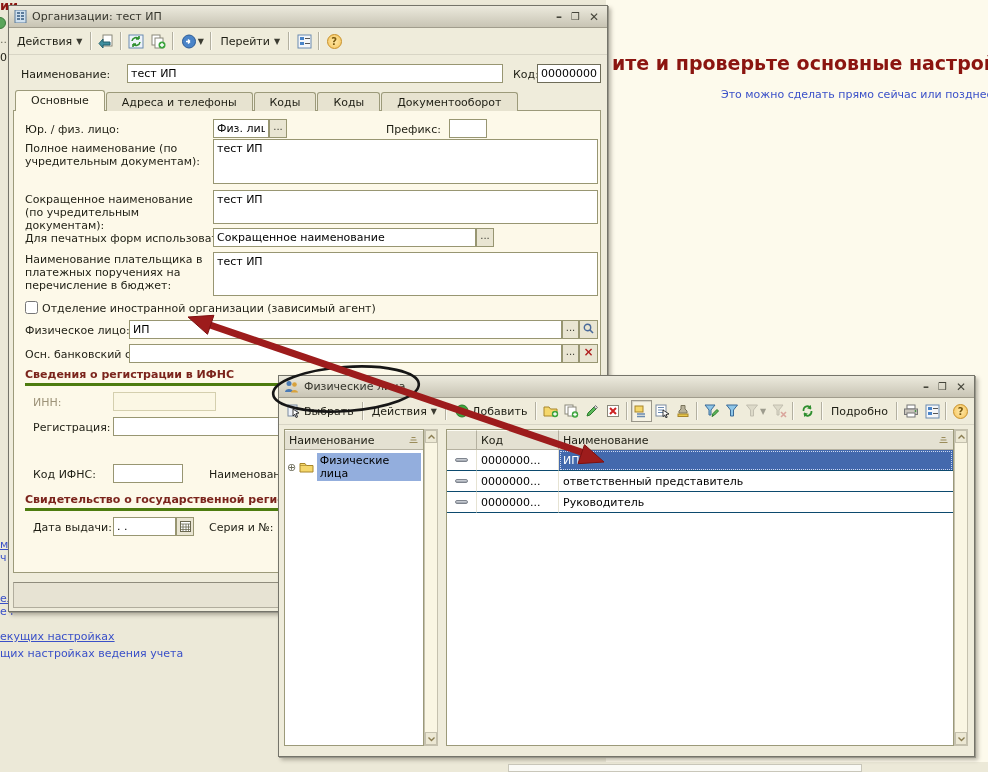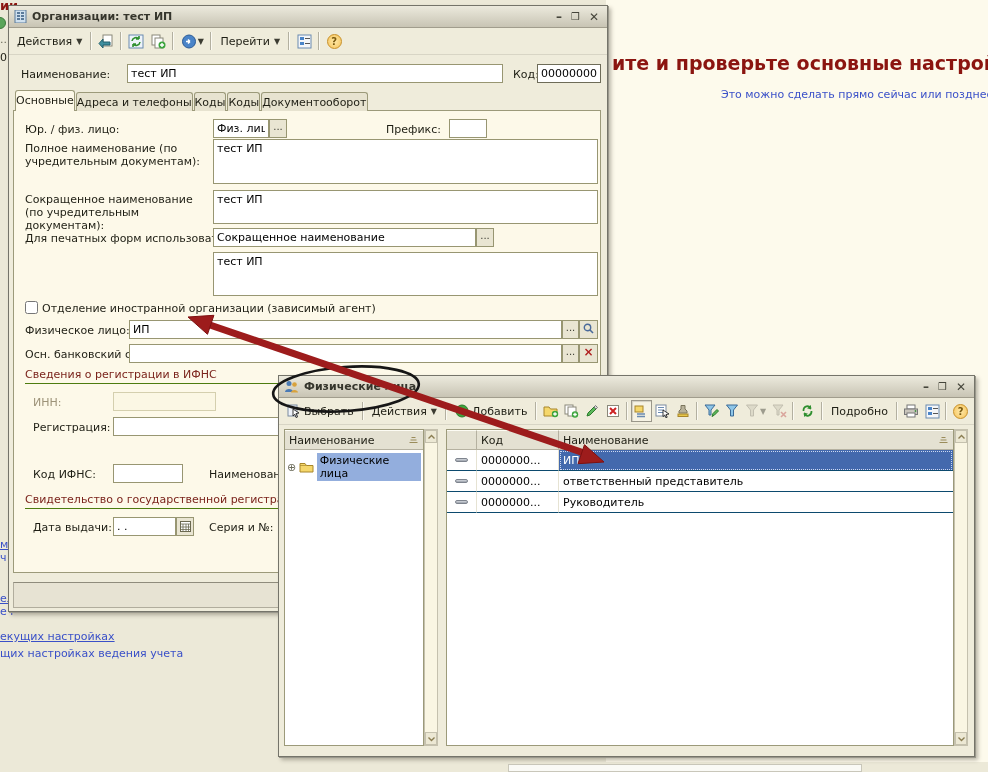--- a/index.html
+++ b/index.html
@@ -19,47 +19,47 @@
   .bg-link { color:#3a50c8; white-space:nowrap; }
   .frag { color:#8b1510; font-weight:bold; font-size:13px; }
   .frag-blue { color:#3a50c8; font-size:11px; }
   .white-strip { left:508px; top:764px; width:354px; height:8px; background:#fafaf6; border:1px solid #c9c7ba; }
   .green-dot { left:-6px; top:17px; width:12px; height:12px; border-radius:50%; background:#5aa55a; border:1px solid #3c7a3c; }
 
   
   .win { background:#efecdb; border:1px solid #75746a; box-shadow:1px 1px 0 #9a988c, 3px 3px 4px rgba(60,55,40,.35); }
   .titlebar { height:22px; background:linear-gradient(#eceadd,#c8c4b4); border-bottom:1px solid #a19d8d;
     display:flex; align-items:center; padding:0 5px; gap:5px; }
-  .title-text { font-weight:bold; color:#35352c; white-space:nowrap; }
+  .title-text { font-weight:normal; color:#35352c; white-space:nowrap; }
   .win-btns { margin-left:auto; display:flex; gap:9px; align-items:center; padding-right:3px; }
   .win-btn { color:#45453b; font-weight:bold; font-size:12px; line-height:12px; cursor:default; }
   .toolbar { display:flex; align-items:center; padding:2px 3px; height:27px; border-bottom:1px solid #d8d5c5; }
   .tbtn { display:flex; align-items:center; gap:3px; padding:2px 5px; color:#1e1e14; white-space:nowrap; }
   .ibtn { display:flex; align-items:center; justify-content:center; width:22px; height:22px; }
   .ibtn.pressed { border:1px solid #9a978a; background:#f6f3e4; box-shadow:inset 1px 1px 1px rgba(0,0,0,.15); }
   .ibtn.disabled { opacity:.45; }
   .sep { width:2px; height:18px; border-left:1px solid #b3b0a0; border-right:1px solid #fbfaf2; margin:0 3px; }
   .dd { font-size:8px; color:#3c3c32; margin-left:1px; }
 
   
   .lbl { position:absolute; line-height:13px; }
   .inp { position:absolute; background:#fff; border:1px solid #989672; padding:2px 3px;
     font-family:inherit; font-size:11px; color:#000; }
   input.inp { height:19px; }
   textarea.inp { resize:none; overflow:hidden; line-height:13px; }
   .inp-disabled { background:#fbf7e4; border-color:#d4cfae; }
   .sqbtn { position:absolute; background:#e9e5d2; border:1px solid #989672; text-align:center;
     font-size:10px; line-height:14px; color:#3c3c32; height:19px; }
-  .mhead { position:absolute; color:#7b241c; font-weight:normal; border-bottom:1px solid #4d7c0f; padding-bottom:2px; }
+  .mhead { position:absolute; color:#7b241c; font-weight:bold; border-bottom:3px solid #4d7c0f; padding-bottom:2px; }
   .section-lbl-dim { color:#9d9379; }
 
   
   .tabs { position:absolute; left:6px; top:84px; display:flex; align-items:flex-end; height:21px; z-index:2; }
   .tab { background:#e7e3d0; border:1px solid #9c9a7a; border-bottom:none; border-radius:3px 3px 0 0;
-    padding:3px 0 2px; margin-right:1px; height:19px; color:#1e1e14;text-align:center; }
+    padding:3px 15px 2px; margin-right:1px; height:19px; color:#1e1e14;text-align:center; }
   .tab.active { background:#fdf9e9; height:21px; font-weight:normal; position:relative; z-index:3; }
   .pane { position:absolute; left:4px; top:104px; width:588px; height:463px; background:#fdf9e9; border:1px solid #9c9a7a; }
   .status-strip { position:absolute; left:4px; top:576px; width:588px; height:26px; background:#e7e3d3;
     border:1px solid #b1ad9d; border-top-color:#8f8c7c; }
 
   
   .panel { position:absolute; background:#fff; border:1px solid #9c9a7a; }
   .phead { display:flex; align-items:center; height:20px; background:#e4e1d2; border-bottom:1px solid #b5b1a0;
     padding:0 4px; gap:4px; border-top:1px solid #fdfcf4; }
   .hcell { height:20px; background:#e4e1d2; border-right:1px solid #b5b1a0; border-bottom:1px solid #b5b1a0;
@@ -198,20 +198,21 @@
   <span class="lbl" style="left:16px;top:136px;width:182px;">Полное наименование (по учредительным документам):</span>
   <textarea class="inp" style="left: 204px; top: 133px; width: 385px; height: 45px;">тест ИП</textarea>
 
   <span class="lbl" style="left:16px;top:187px;width:182px;">Сокращенное наименование (по учредительным документам):</span>
   <textarea class="inp" style="left: 204px; top: 184px; width: 385px; height: 34px;">тест ИП</textarea>
 
   <span class="lbl" style="left:16px;top:226px;">Для печатных форм использовать:</span>
   <input class="inp" style="left: 204px; top: 222px; width: 263px;" value="Сокращенное наименование">
   <span class="sqbtn" style="left:467px;top:222px;width:18px;">...</span>
 
+  <span class="lbl" style="left:16px;top:247px;width:182px;">Наименование плательщика в платежных поручениях на перечисление в бюджет:</span>
   <textarea class="inp" style="left: 204px; top: 246px; width: 385px; height: 44px;">тест ИП</textarea>
 
   <input type="checkbox" class="abs" style="left: 16px; top: 295px; width: 13px; height: 13px;">
   <span class="lbl" style="left:33px;top:296px;">Отделение иностранной организации (зависимый агент)</span>
 
   <span class="lbl" style="left:16px;top:318px;">Физическое лицо:</span>
   <input class="inp" style="left: 120px; top: 314px; width: 433px;" value="ИП">
   <span class="sqbtn" style="left:553px;top:314px;width:17px;">...</span>
   <span class="sqbtn" style="left:570px;top:314px;width:19px;padding-top:2px;">
     <svg width="11" height="11" style="margin:0 auto;">

